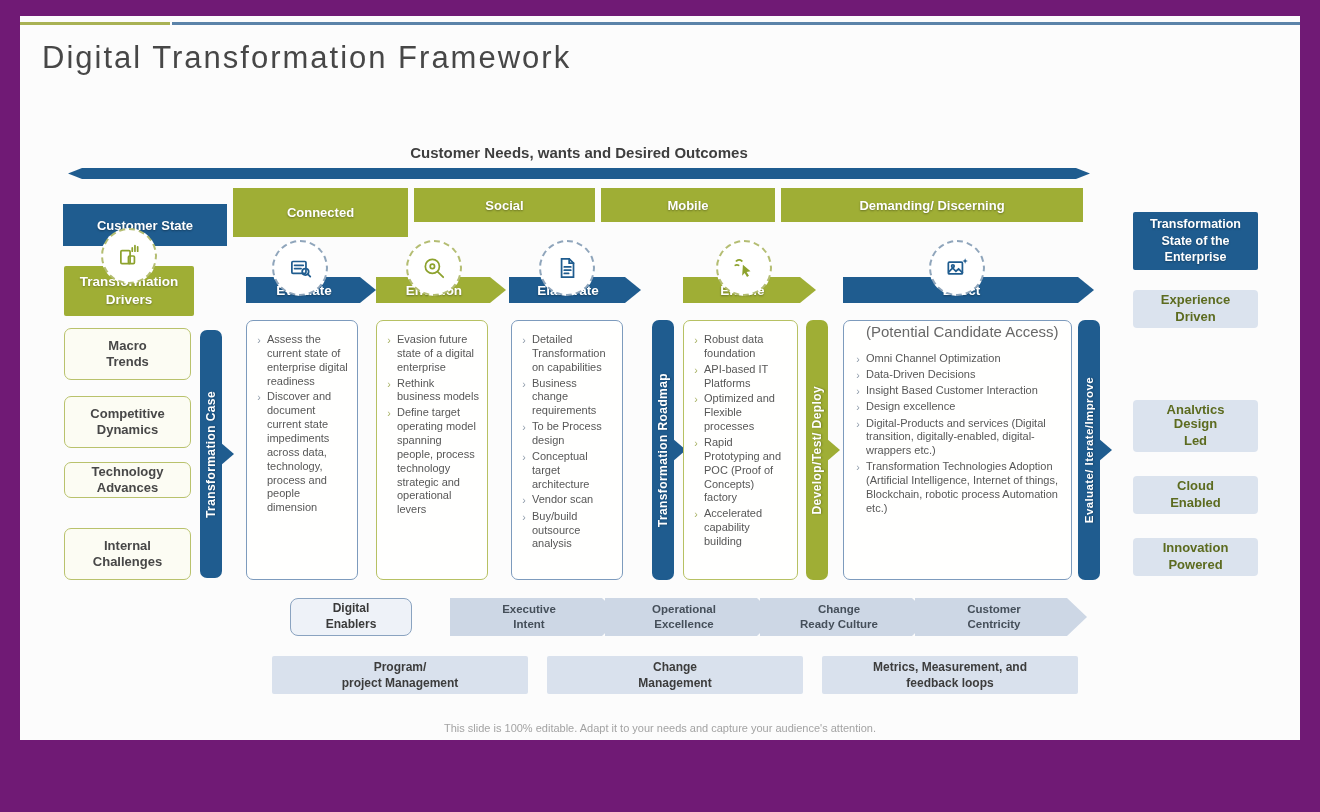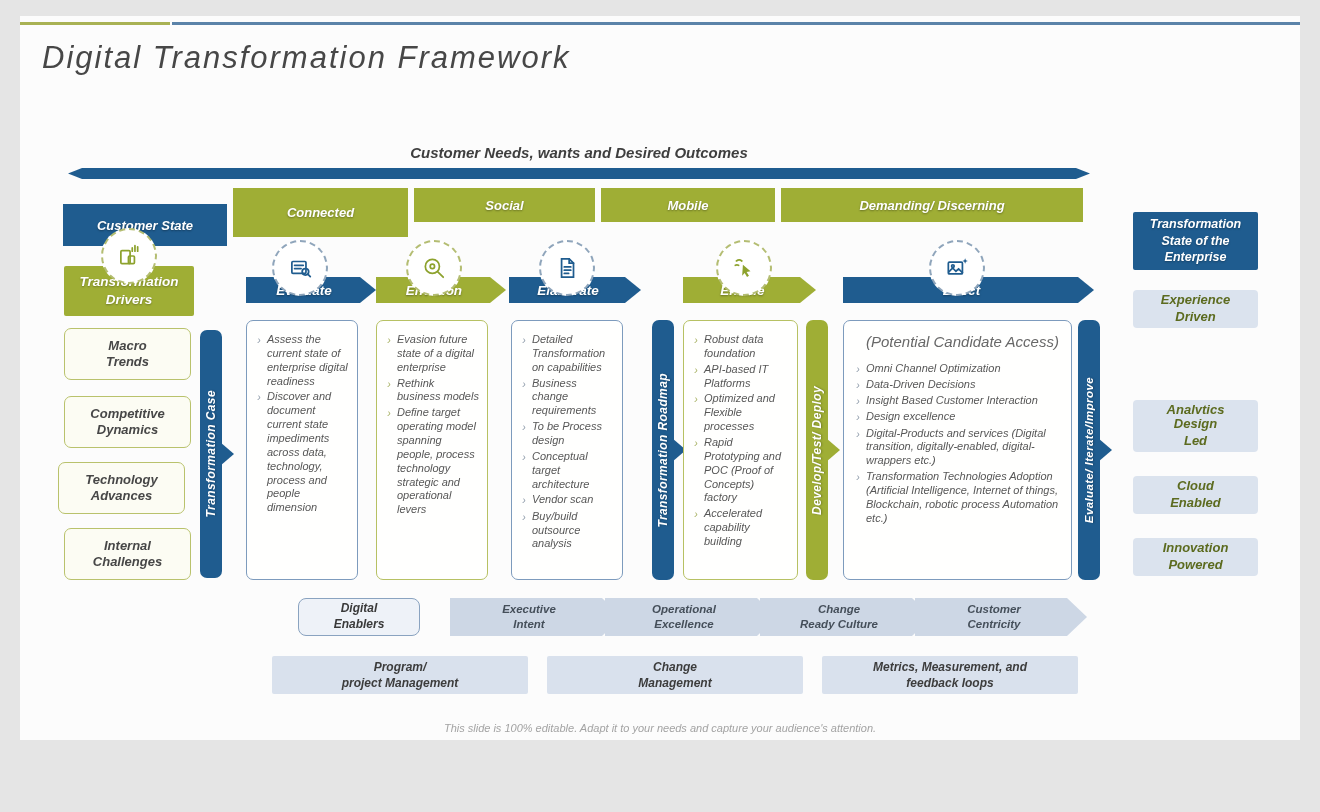--- a/index.html
+++ b/index.html
@@ -1,17 +1,17 @@
 <!DOCTYPE html>
 <html><head>
 <meta charset="utf-8">
 <style>
   html,body { margin:0; padding:0; background:#000; }
-  .stage { position:relative; width:1320px; height:812px; background:#e5e5e5; overflow:hidden;
-           font-family:"Liberation Sans", sans-serif;font-style:italic; }
+  .stage { position:relative; width:1320px; height:812px; background:#701a75; overflow:hidden;
+           font-family:"Liberation Sans", sans-serif; }
   .slide { position:absolute; left:20px; top:16px; width:1280px; height:724px; background:#fcfcfc; }
   .abs { position:absolute; }
   .cx { display:flex; align-items:center; justify-content:center; text-align:center; }
   .pre { white-space:pre-line; }
 
   .accent-green { background:#a9b254; }
   .accent-blue  { background:#5b83a9; }
 
   .title { font-size:31px; color:#474747; letter-spacing:2px; font-weight:400; }
 
@@ -55,21 +55,21 @@
         border-top:12px solid transparent; border-bottom:12px solid transparent; margin-left:-2px; }
   .ah-blue  { border-left:14px solid #1f5c8f; }
   .ah-green { border-left:14px solid #9fae35; }
 
   .rp-header { background:#1f5c8f; color:#fff; font-weight:bold; font-size:12.5px; line-height:1.35;
                border-radius:2px; text-shadow:0 1px 2px rgba(0,0,0,.3); }
   .rp-item { background:#dbe3ee; border-radius:4px; font-weight:bold; font-size:13px;
              color:#5c6b1f; line-height:1.3; }
 
   .enabler-box { background:#eef2f8; border:1.6px solid #8aa3c0; border-radius:8px;
-                 font-weight:bold; font-size:12px; color:#3a3a3a; line-height:1.3; box-sizing:border-box;margin-left:8px; }
+                 font-weight:bold; font-size:12px; color:#3a3a3a; line-height:1.3; box-sizing:border-box; }
   .chevron { background:#cdd7e5; clip-path:polygon(0 0, calc(100% - 20px) 0, 100% 50%, calc(100% - 20px) 100%, 0 100%);
              font-weight:bold; font-size:11.5px; color:#454f5a; line-height:1.3; padding-right:14px; box-sizing:border-box; }
   .bottom-box { background:#d9e1ed; font-weight:bold; font-size:12px; color:#3c3c3c;
                 line-height:1.35; border-radius:2px; }
   .footer { color:#a3a3a3; font-size:11px; text-align:center; }
 </style>
 </head>
 <body>
 
 <div class="stage">
@@ -132,21 +132,21 @@
         <path d="M19.5 3l.7 1.8 1.8.7-1.8.7-.7 1.8-.7-1.8-1.8-.7 1.8-.7z" fill="currentColor" stroke="none"></path>
       </svg>
     </div>
 
     <div class="abs cx drv-header pre" style="left:44px;top:250px;width:130px;height:50px;">Transformation
 Drivers</div>
     <div class="abs cx left-item pre" style="left:44px;top:312px;width:127px;height:52px;">Macro
 Trends</div>
     <div class="abs cx left-item pre" style="left:44px;top:380px;width:127px;height:52px;">Competitive
 Dynamics</div>
-    <div class="abs cx left-item pre" style="left:38px;top:446px;width:127px;height:52px;">Technology
+    <div class="abs cx left-item pre" style="left:44px;top:446px;width:127px;height:36px;">Technology
 Advances</div>
     <div class="abs cx left-item pre" style="left:44px;top:512px;width:127px;height:52px;">Internal
 Challenges</div>
 
     <div class="abs cx vbar bg-blue" style="left:180px;top:314px;width:22px;height:248px;font-size:12px;">
       <span class="vtext">Transformation Case</span>
       <span class="ah ah-blue"></span>
     </div>
     <div class="abs cx vbar bg-blue" style="left:632px;top:304px;width:22px;height:260px;font-size:12px;">
       <span class="vtext">Transformation Roadmap</span>
@@ -232,21 +232,21 @@
         </div>
       <div class="bullet">
           <span class="bm">›</span>
           <span class="bt">Rapid Prototyping and POC (Proof of Concepts) factory</span>
         </div>
       <div class="bullet">
           <span class="bm">›</span>
           <span class="bt">Accelerated capability building</span>
         </div>
     </div>
-    <div class="abs content-box cb-blue" style="left:823px;top:304px;width:229px;height:260px;padding:10px 10px 8px 6px;">
+    <div class="abs content-box cb-blue" style="left:823px;top:304px;width:229px;height:260px;padding:0 10px 8px 6px;">
       <div class="effect-title">(Potential Candidate Access)</div>
       <div class="bullet">
           <span class="bm">›</span>
           <span class="bt">Omni Channel Optimization</span>
         </div>
       <div class="bullet">
           <span class="bm">›</span>
           <span class="bt">Data-Driven Decisions</span>
         </div>
       <div class="bullet">

